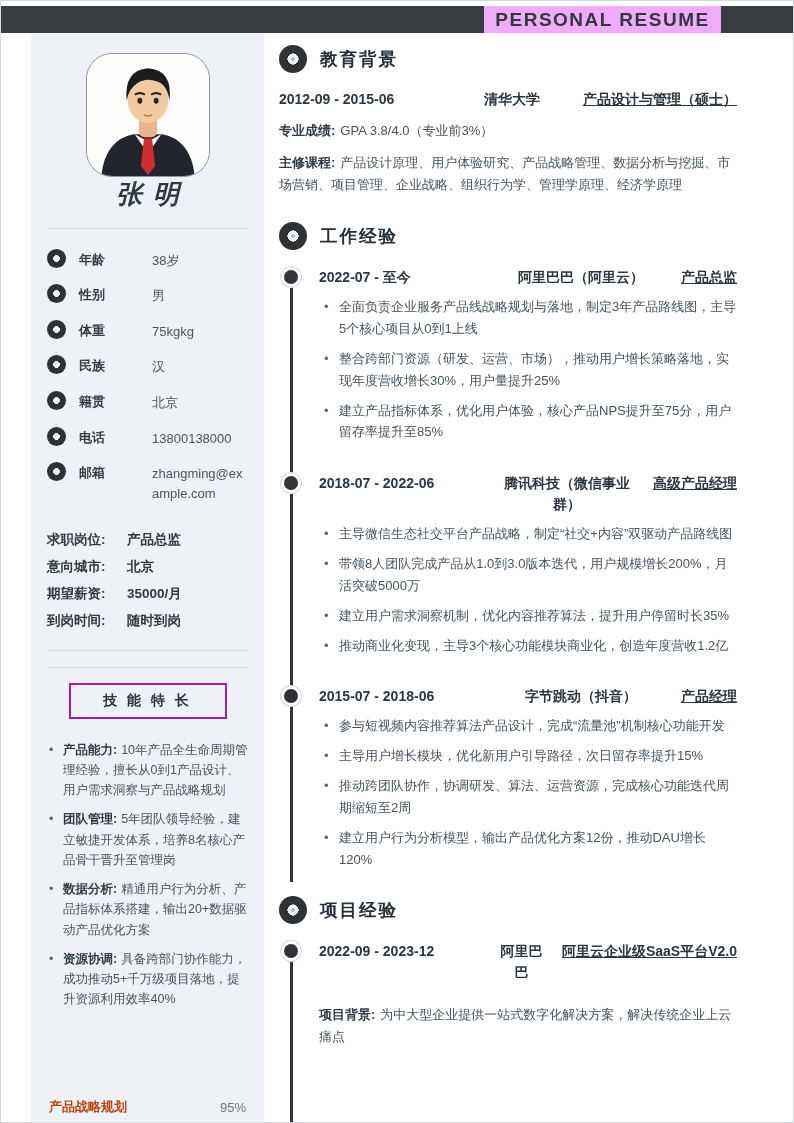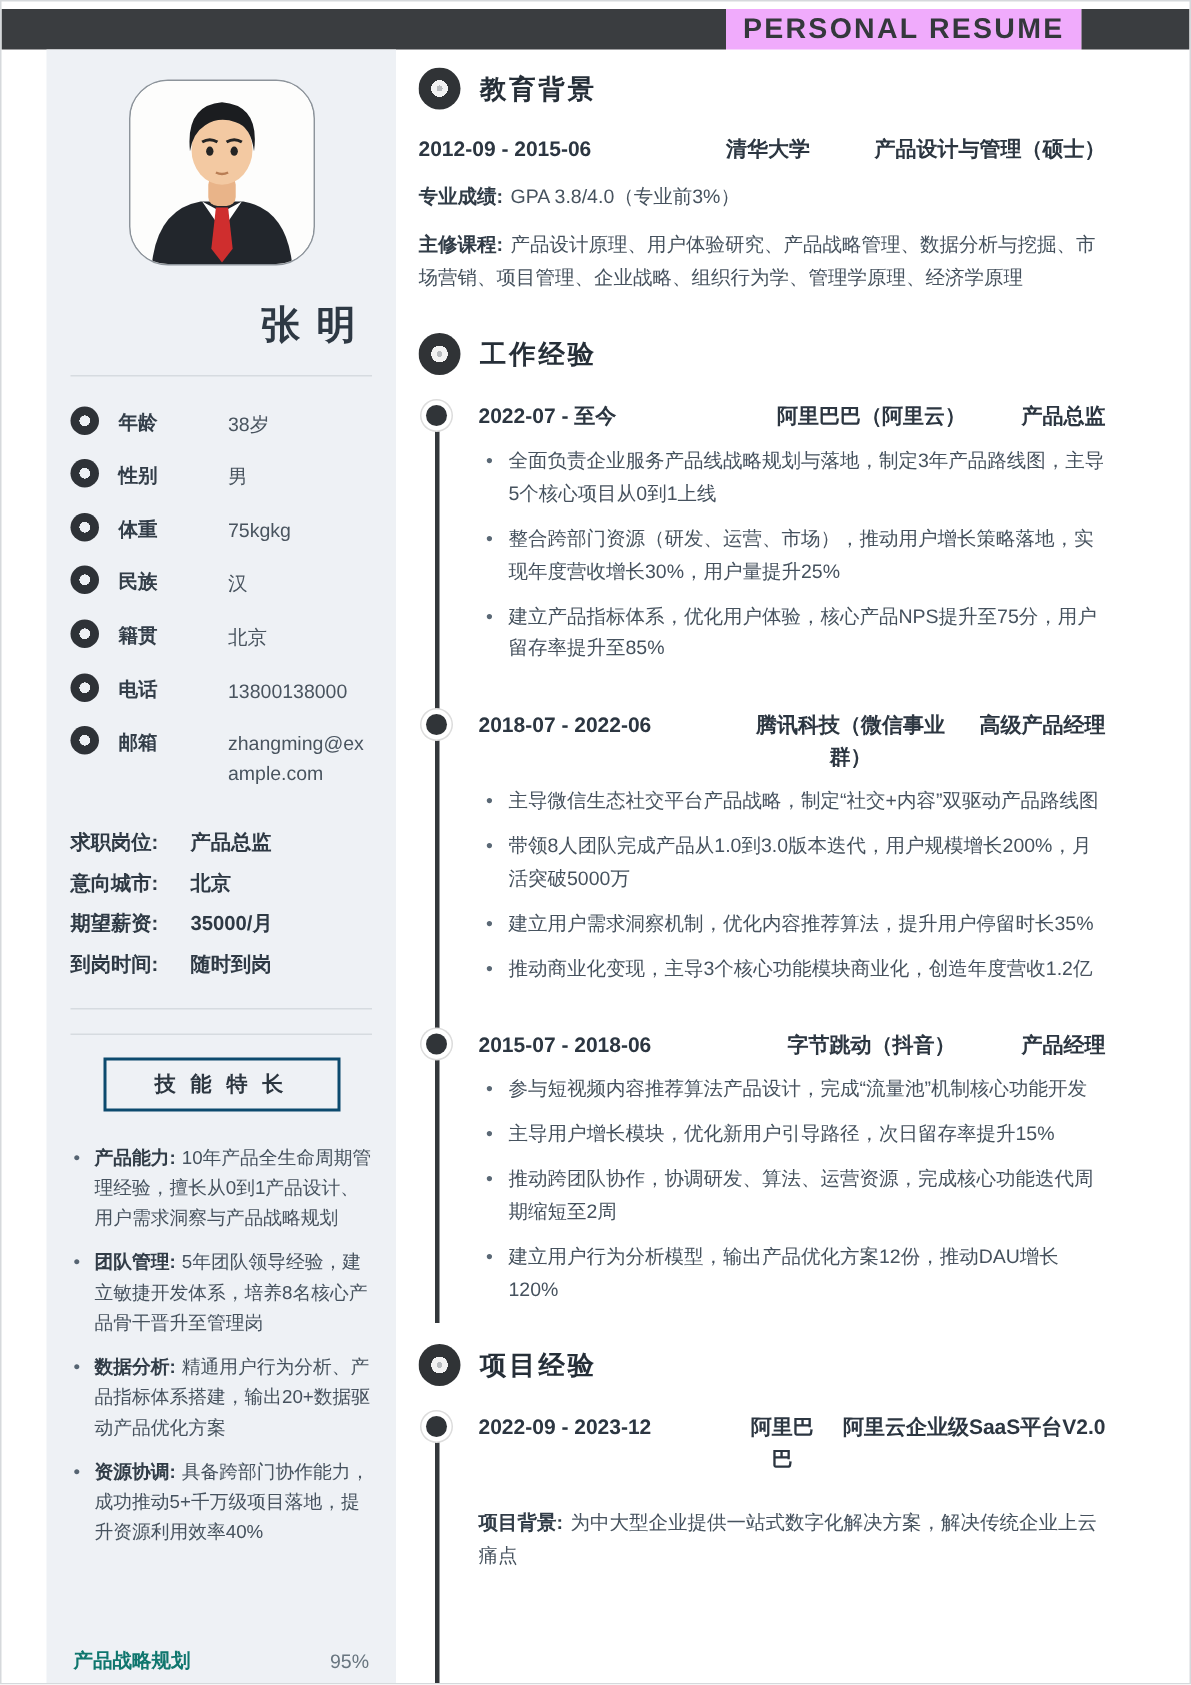--- a/index.html
+++ b/index.html
@@ -17,65 +17,65 @@
   .bar-right { width:72px; }
   .title-box { flex:1; display:flex; align-items:center; justify-content:center;
     background:#f0abfc; color:#34383c; font-weight:bold; font-size:19px; letter-spacing:1.5px; }
 
   
   .sidebar { position:absolute; left:30px; top:32px; width:233px; height:1091px;
     background:#eef1f5; padding:16px 16px 4px; display:flex; flex-direction:column; overflow:hidden; }
   .avatar-card { width:124px; height:124px; margin:4px auto 0; background:#fefefd;
     border:1px solid #8d949b; border-radius:26px; overflow:hidden; flex:none; }
   .avatar-card svg { display:block; width:100%; height:100%; }
-  .name { text-align:right; font-size:26px; font-weight:bold; color:#2e3944;
-    letter-spacing:11px; text-indent:11px; margin-top:22px; }
+  .name { text-align:center; font-size:26px; font-weight:bold; color:#2e3944;
+    letter-spacing:11px; text-indent:11px; margin-top:0;font-style:italic; }
   .divider { border-top:1px solid #d6dbe0; margin-top:16px; }
   .divider.tight { margin-top:20px; }
 
   .info-list { margin-top:6px; }
   .info-row { display:flex; align-items:flex-start; margin-top:13.5px; font-size:13px; }
   .donut { width:19px; height:19px; border-radius:50%; flex:none; margin-right:13px;
     background:radial-gradient(circle at 50% 50%, #eef1f5 0 3.5px, #2e3237 3.6px 100%); }
   .info-label { width:73px; flex:none; font-weight:bold; color:#333e49; padding-top:2px; }
   .info-value { flex:1; color:#49545f; padding-top:2px; line-height:1.55; word-break:break-all; }
 
   .intent { margin-top:17px; font-size:13.5px; }
   .intent-row { display:flex; margin-top:9px; font-weight:bold; color:#2e3944; }
   .intent-label { width:80px; flex:none; }
 
-  .skills-box { margin:15px auto 2px; width:158px; border:2px solid #0c4a6e; text-align:center;
+  .skills-box { margin:15px auto 2px; width:158px; border:2px solid #a21caf; text-align:center;
     font-weight:bold; font-size:14px; color:#2c3640; padding:7px 0; letter-spacing:3px; flex:none; }
 
   .skill-list { margin-top:10px; font-size:12.5px; line-height:1.62; color:#46525e; }
   .skill-item { position:relative; padding-left:16px; margin-top:9px; }
   .skill-item::before { content:"•"; position:absolute; left:2px; top:0; color:#566472; }
   .skill-lead { font-weight:bold; color:#313c47; margin-right:4px; }
 
   .progress-row { margin-top:auto; display:flex; justify-content:space-between; align-items:center;
     font-size:13px; padding:10px 2px 4px; flex:none; }
-  .progress-label { font-weight:bold; color:#0f766e; }
+  .progress-label { font-weight:bold; color:#c2410c; }
   .progress-value { color:#68757f; }
 
   
   .main { position:absolute; left:278px; top:44px; width:458px; height:1079px; overflow:hidden; }
   .section { margin-top:0; }
   .section + .section { margin-top:26px; }
   .section-header { display:flex; align-items:center; }
   .section-icon { width:28px; height:28px; border-radius:50%; flex:none; margin-right:13px;
     background:radial-gradient(circle at 50% 50%, #b9bcbf 0 2px, #f2f2f2 2px 5.5px, #303336 5.6px 100%); }
   .section-title { font-size:17.5px; font-weight:bold; color:#262f38; letter-spacing:2px; }
 
   .meta-row { display:flex; font-weight:bold; color:#2c3641; font-size:14px; line-height:1.5; }
   .meta-date { width:168px; flex:none; }
   .meta-mid { flex:1; display:flex; justify-content:center; }
   .meta-mid span { max-width:150px; text-align:center; }
   .meta-mid span.mid-narrow { max-width:140px; }
   .meta-mid span.mid-tiny { max-width:52px; }
-  .meta-right { flex:none; margin-left:6px; text-align:left; white-space:nowrap; }
+  .meta-right { flex:none; margin-left:6px; text-align:left; white-space:nowrap;text-decoration:underline; }
 
   .edu-body { margin-top:16px; }
   .kv { font-size:13px; margin-top:10px; line-height:1.7; color:#46525e; }
   .kv-label { font-weight:bold; color:#313c47; margin-right:5px; }
 
   .timeline-entry { position:relative; padding-left:40px; margin-top:17px; }
   .timeline-entry + .timeline-entry { margin-top:30px; }
   .timeline-entry::before { content:""; position:absolute; left:10.5px; top:20px; bottom:-30px;
     width:3px; background:#33373b; }
   .timeline-entry.line-short::before { bottom:-12px; }

